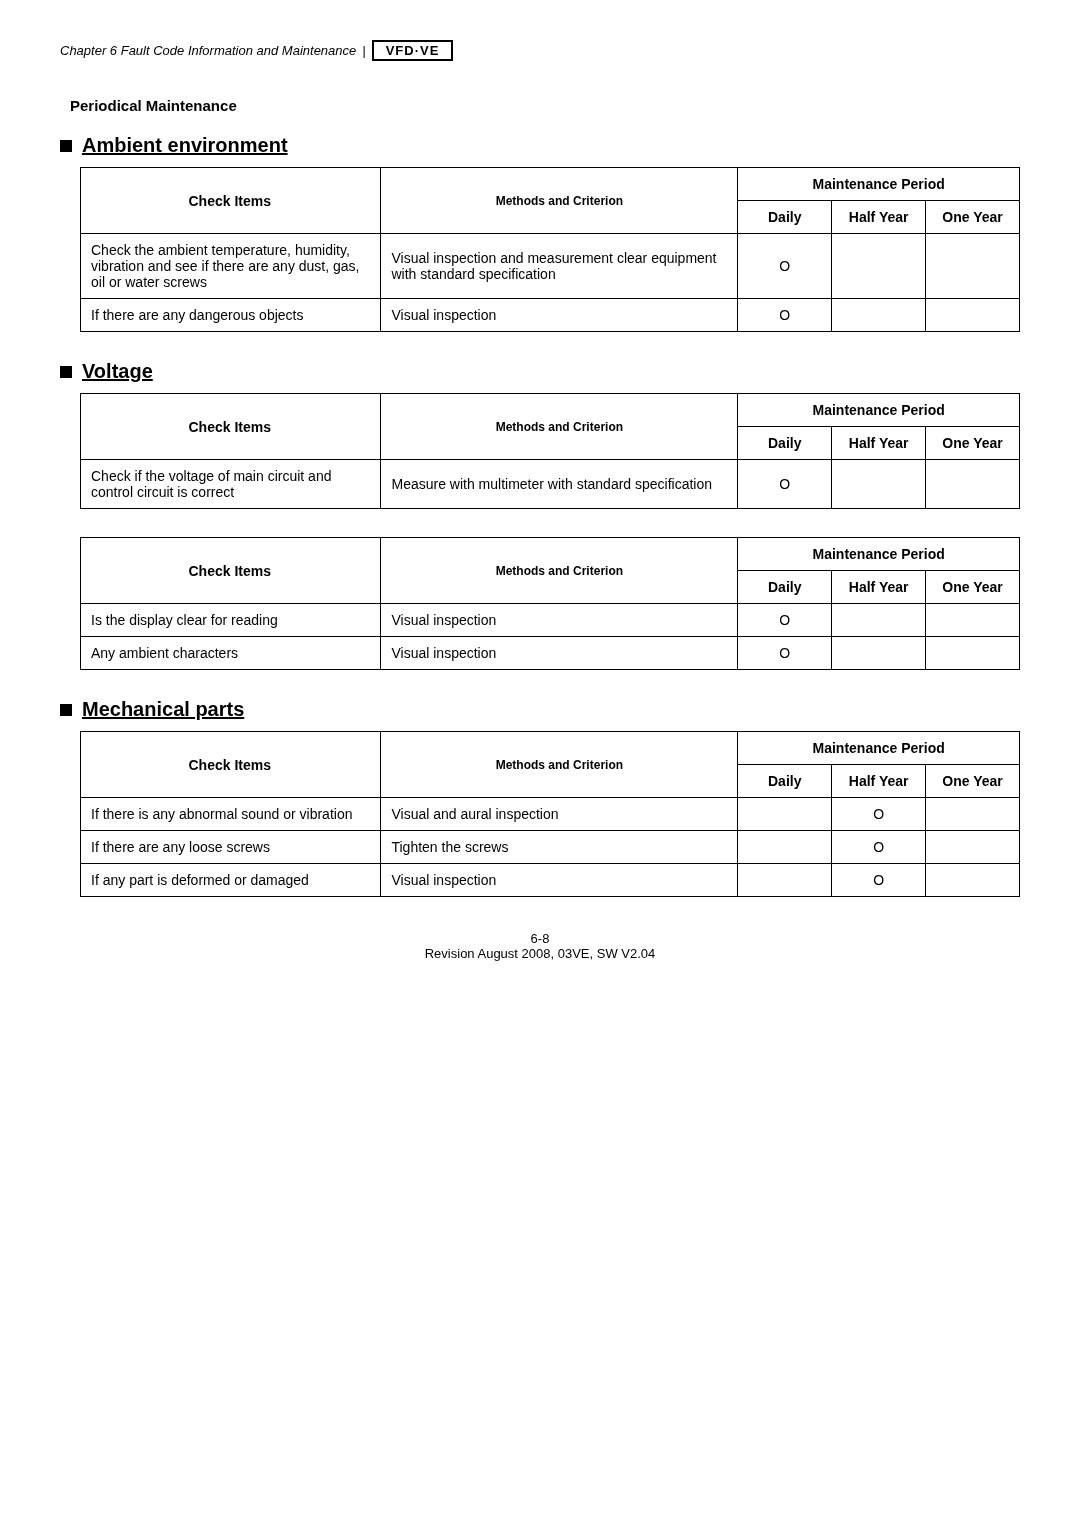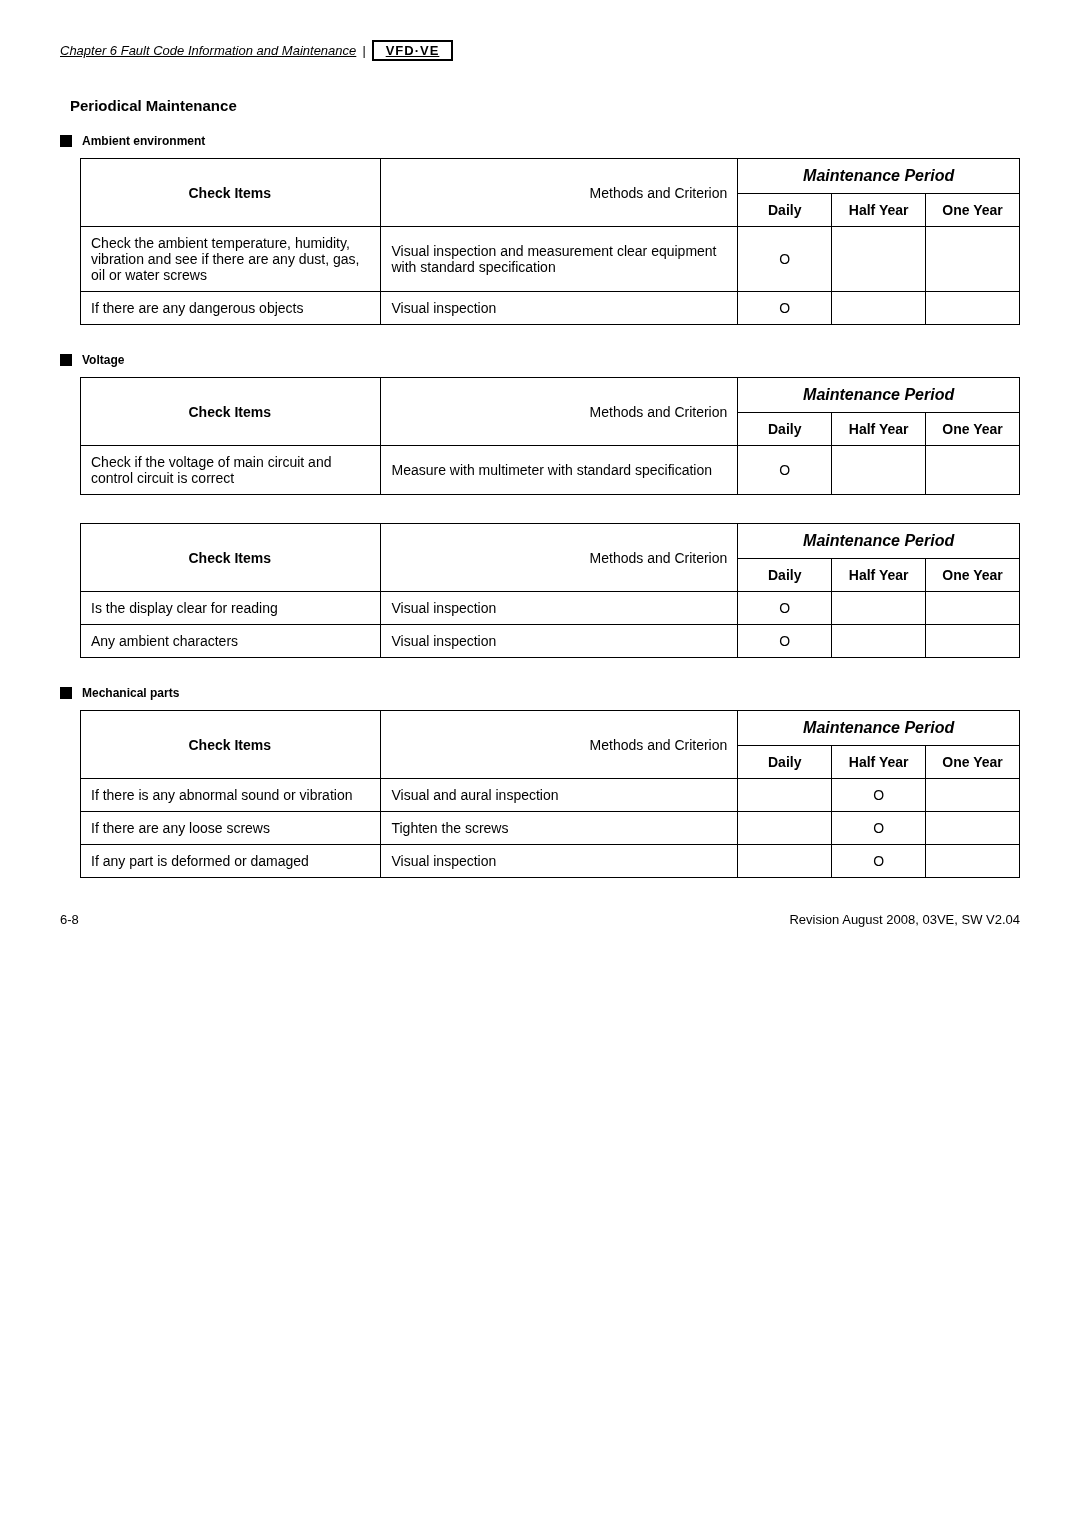--- a/index.html
+++ b/index.html
@@ -12,21 +12,20 @@
       min-height: 1534px;
       padding: 40px 60px 40px 60px;
     }
     .page-header {
       font-size: 13px;
       font-style: italic;
       margin-bottom: 6px;
       display: flex;
       align-items: center;
       gap: 6px;
-      text-decoration: underline;
     }
     .logo-box {
       display: inline-flex;
       align-items: center;
       border: 2px solid #000;
       padding: 1px 12px;
       font-style: normal;
       font-weight: bold;
       font-size: 13px;
       letter-spacing: 1px;
@@ -36,25 +35,26 @@
       font-size: 15px;
       margin-bottom: 20px;
       margin-left: 10px;
       margin-top: 36px;
     }
     .section {
       margin-bottom: 28px;
     }
     .section-heading {
       font-weight: bold;
-      font-size: 12px;
+      font-size: 20px;
       margin-bottom: 10px;
       display: flex;
       align-items: center;
       gap: 10px;
+      text-decoration: underline;
     }
     .bullet-square {
       display: inline-block;
       width: 12px;
       height: 12px;
       background: #000;
       flex-shrink: 0;
     }
     table {
       width: 100%;
@@ -70,46 +70,46 @@
       font-size: 14px;
     }
     .col-check { width: 32%; }
     .col-method { width: 38%; }
     .col-daily { width: 10%; text-align: center; }
     .col-half { width: 10%; text-align: center; }
     .col-one { width: 10%; text-align: center; }
     .header-maintenance {
       text-align: center;
       font-weight: bold;
-      font-size: 16px;
-      font-style: italic;
+      font-size: 14px;
     }
     .header-check {
       font-weight: bold;
       text-align: center;
       font-size: 14px;
       padding-left: 8px;
     }
     .header-method {
-      font-weight: normal;
-      text-align: right;
-      font-size: 14px;
+      font-weight: bold;
+      text-align: center;
+      font-size: 12px;
     }
     .header-sub {
       font-weight: bold;
       text-align: center;
       font-size: 14px;
     }
     .center { }
     .page-footer {
       display: flex;
       justify-content: space-between;
       align-items: center;
       margin-top: 34px;
       font-size: 13px;
+      flex-direction: column;
     }
   </style>
 </head>
 <body>
 
 <div class="page-header">
   <span>Chapter 6 Fault Code Information and Maintenance</span>
   <span>|</span>
   <span class="logo-box">VFD·VE</span>
 </div>

